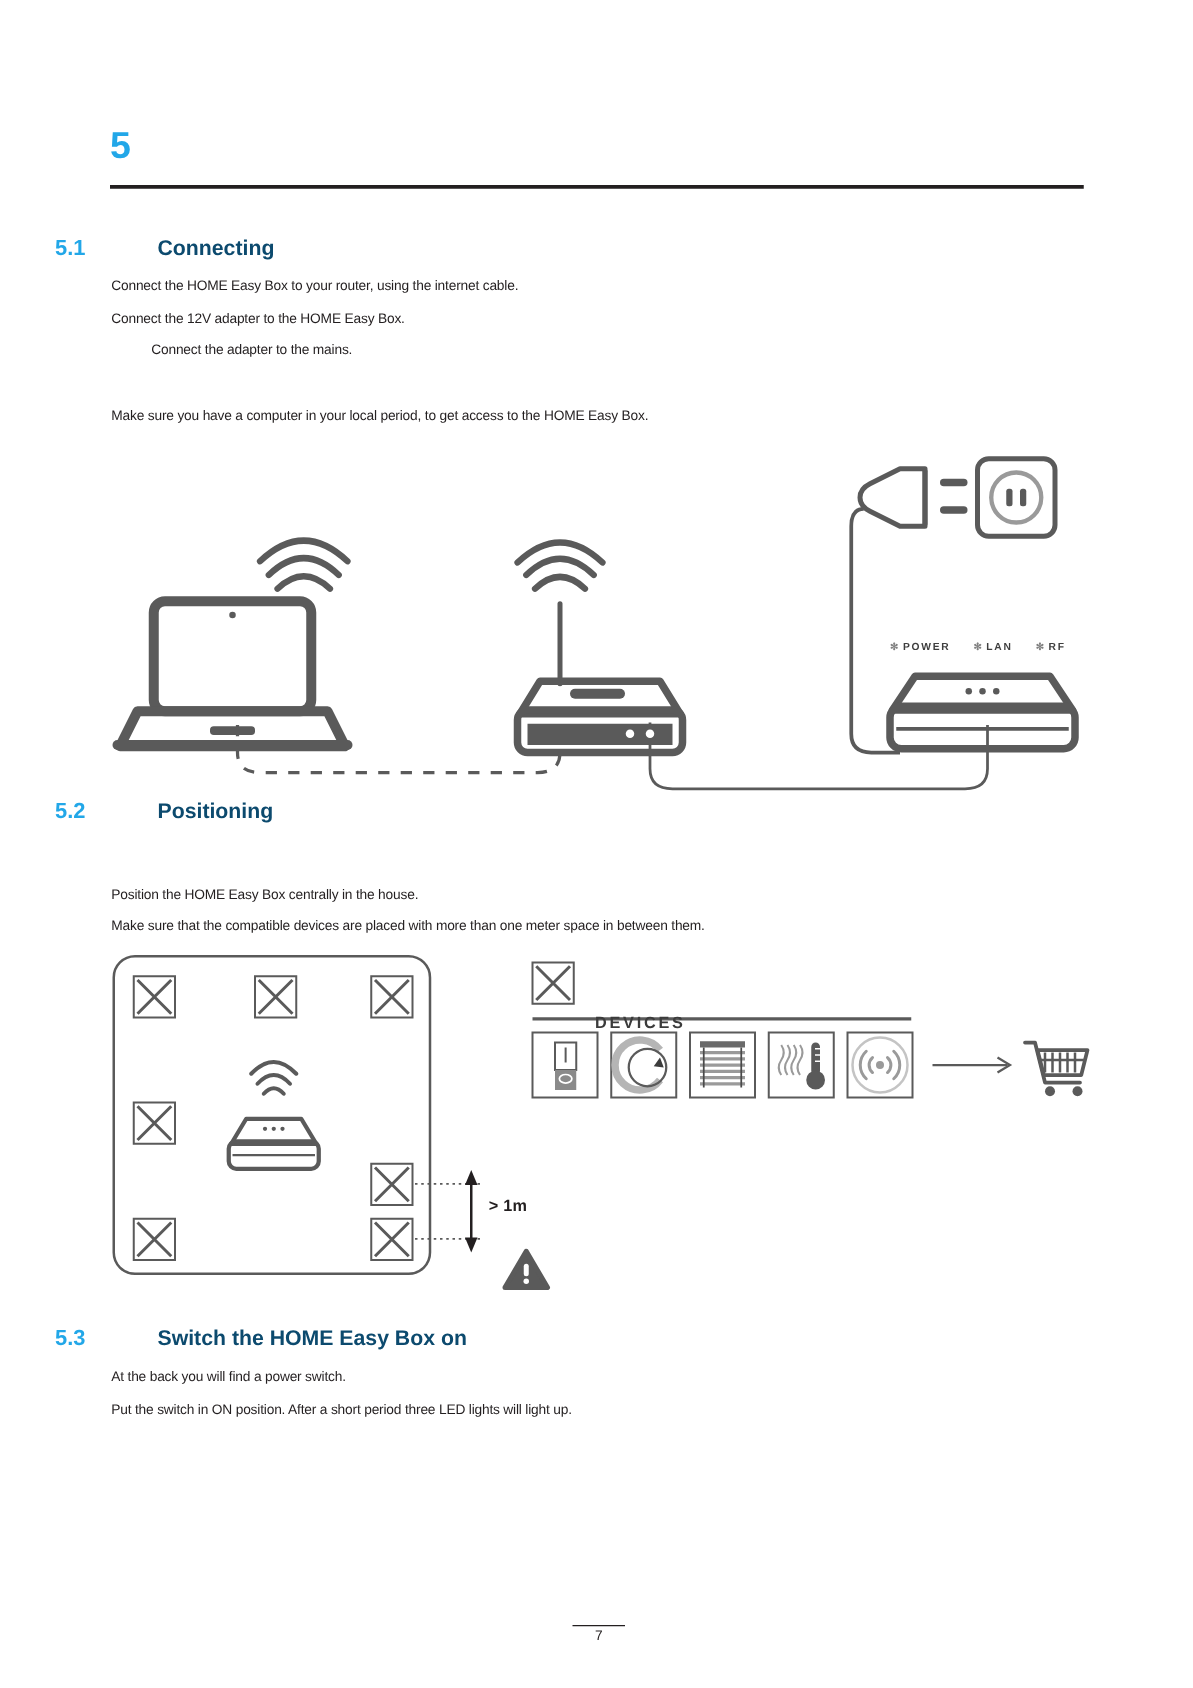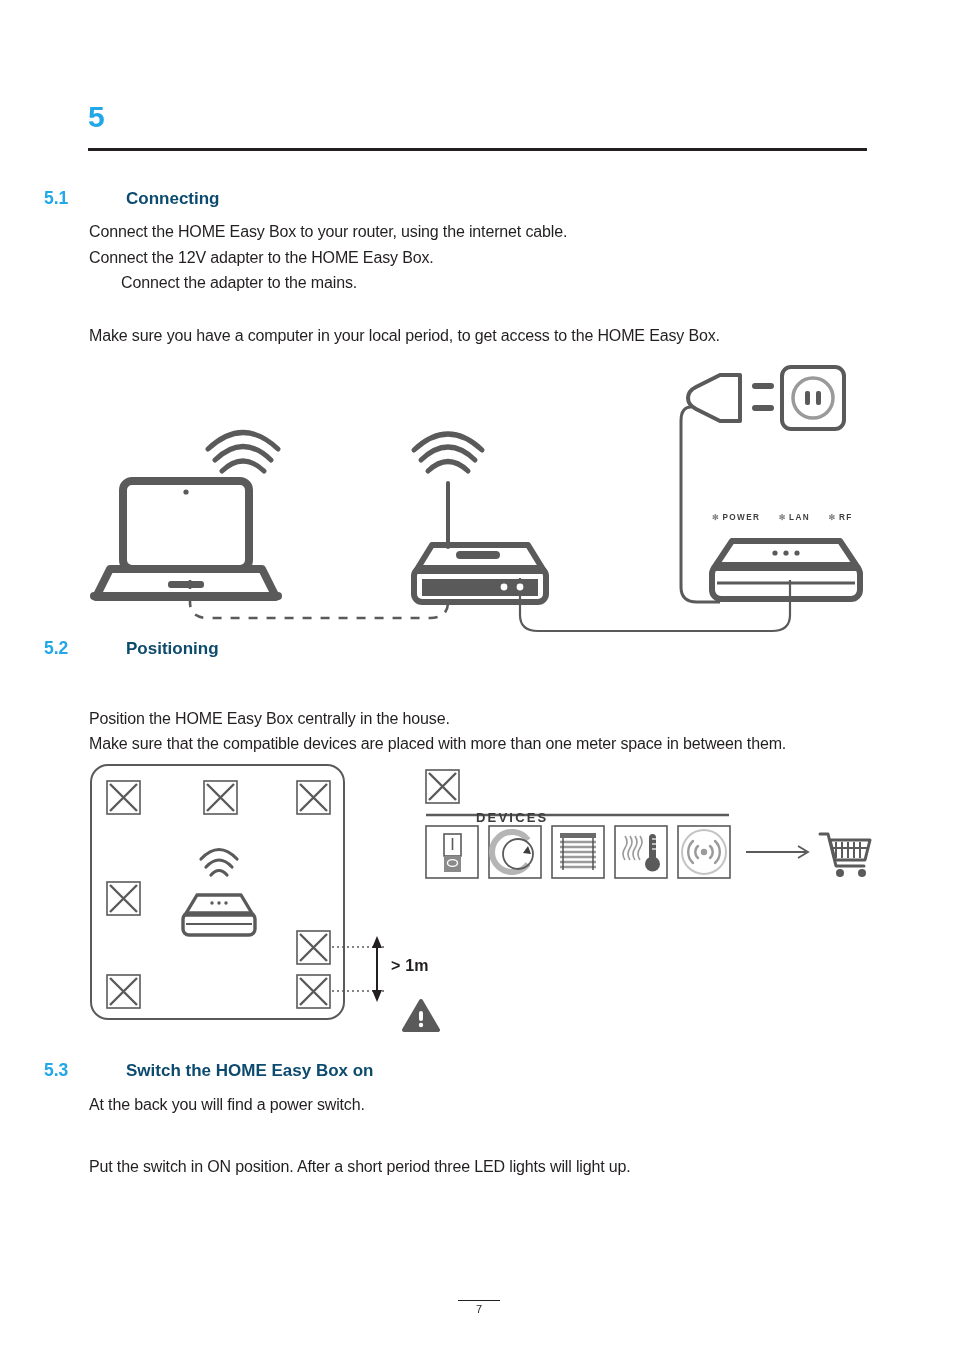--- a/index.html
+++ b/index.html
@@ -70,21 +70,21 @@
   .section-title {
     font-size: 17px;
     font-weight: bold;
     color: #0c4a6e;
   }
 
   
   .body-line {
     position: absolute;
     left: 89px;
-    font-size: 16px;
+    font-size: 11px;
     color: #231f20;
     white-space: nowrap;
     letter-spacing: -0.15px;
   }
 
   
   .footer-rule {
     position: absolute;
     left: 458px;
     top: 1300px;
@@ -116,21 +116,21 @@
     font-size: 13px;
     font-weight: bold;
     letter-spacing: 2.2px;
     color: #3b3b3b;
     margin-top: 36px;
   }
   .meter-label {
     position: absolute;
     left: 391px;
     top: 957px;
-    font-size: 16px;
+    font-size: 13px;
     font-weight: bold;
     color: #231f20;
     letter-spacing: 0.2px;
   }
   .led-labels {
     position: absolute;
     left: 712px;
     top: 513px;
     font-size: 8.2px;
     font-weight: bold;
@@ -414,18 +414,18 @@
     </svg>
   </div>
 
   <div class="devices-label">DEVICES</div>
 
   <div class="section-head" style="top:1060px;">
     <span class="section-num">5.3</span>
     <span class="section-title">Switch the HOME Easy Box on</span>
   </div>
   <div class="body-line" style="top:1096px;">At the back you will find a power switch.</div>
-  <div class="body-line" style="top:1122px;margin-top:36px;">Put the switch in ON position. After a short period three LED lights will light up.</div>
+  <div class="body-line" style="top:1122px;">Put the switch in ON position. After a short period three LED lights will light up.</div>
 
   <div class="footer-rule"></div>
   <div class="footer-num">7</div>
 
 </div>
 
 </body></html>

